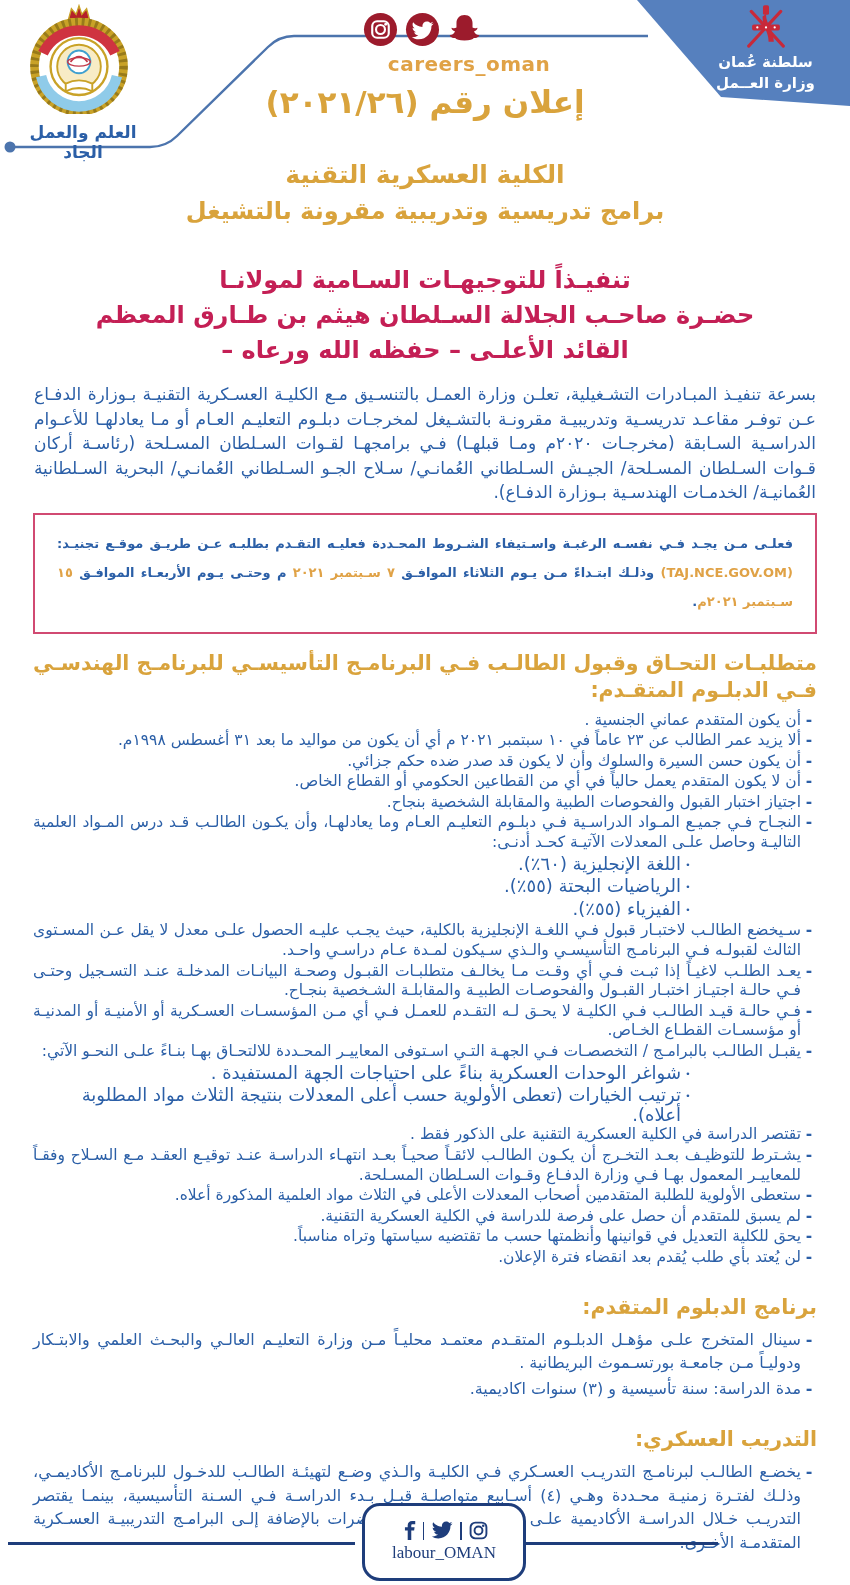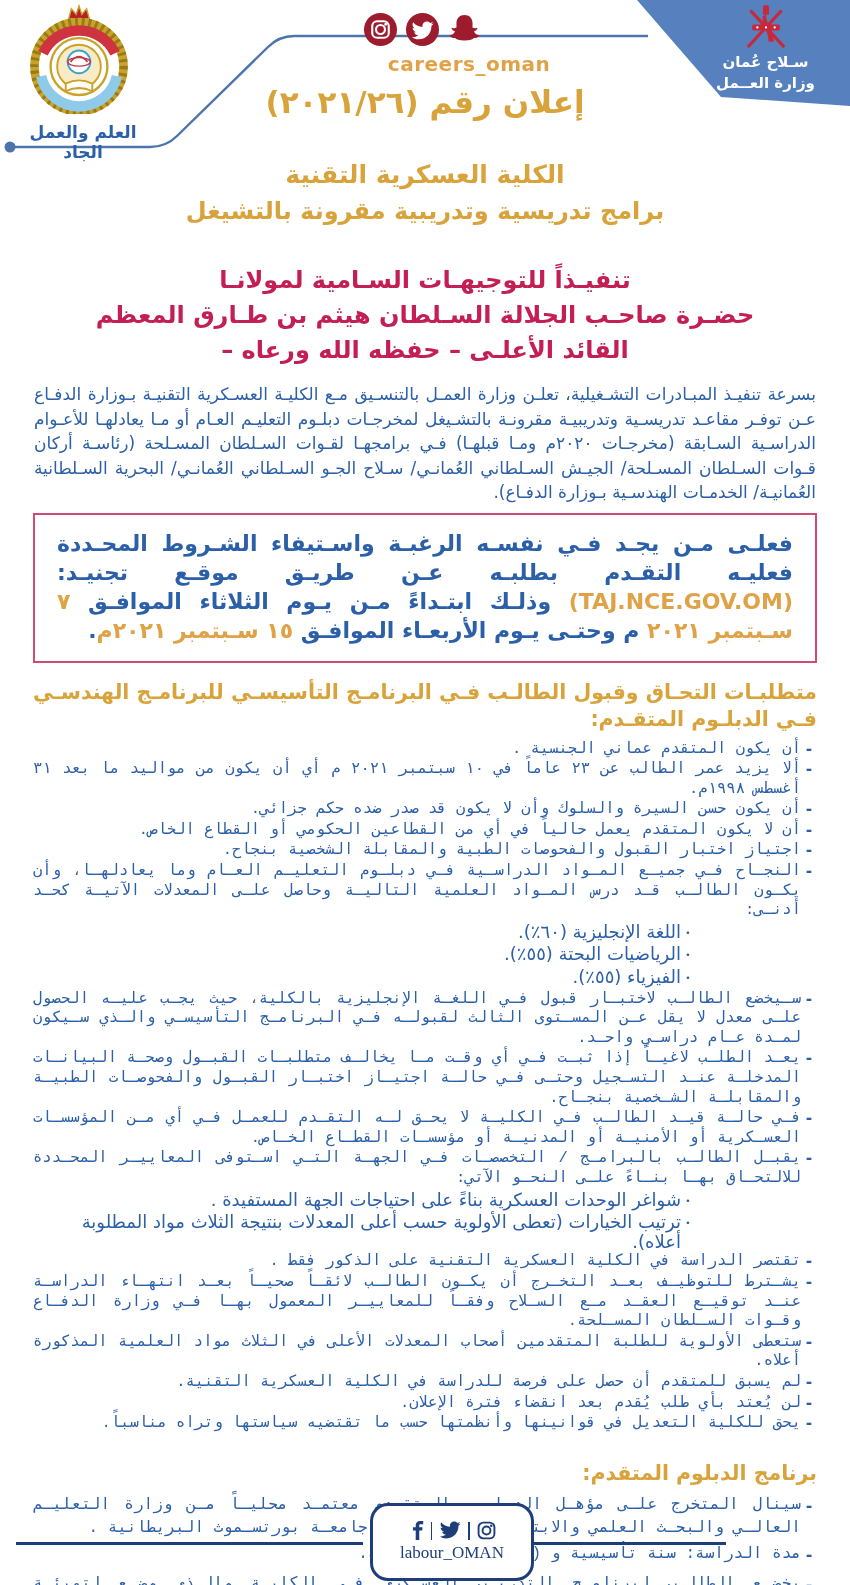--- a/index.html
+++ b/index.html
@@ -28,41 +28,41 @@
   
   .royal{margin-top:38px;text-align:center;direction:rtl;color:#c41f55;font-weight:bold;
          font-size:24px;line-height:35px;}
   
   .intro{margin:14px 34px 0 34px;direction:rtl;text-align:justify;color:#2b5fa7;
          font-size:17px;line-height:24.5px;}
   
   .apply-box{margin:8px 33px 0 33px;border:2px solid #d14a72;background:#fff;
              padding:14px 22px 16px 22px;}
   .apply-box p{margin:0;direction:rtl;text-align:justify;color:#2b5fa7;
-               font-size:22px;line-height:29px;font-weight:bold;}
+               font-size:13px;line-height:29px;font-weight:bold;}
   .hl{color:#e0a246;}
   .ltr{direction:ltr;unicode-bidi:isolate;}
   
   .sec-head{margin:16px 33px 0 33px;direction:rtl;text-align:justify;color:#d9a33c;
             font-weight:bold;font-size:20.5px;line-height:27px;}
   .sec-head.single{text-align:right;}
   .list{margin:7px 33px 0 33px;direction:rtl;}
   .li{display:flex;color:#2b5fa7;font-size:15.5px;line-height:19.6px;margin-bottom:1px;
       text-align:justify;}
   .li .dash{flex:0 0 16px;text-align:center;font-weight:bold;}
   .li .dash::before{content:"-";}
-  .li .tx{flex:1;font-family:Liberation Mono, monospace;}
+  .li .tx{flex:1;}
   .subli{display:flex;color:#2b5fa7;font-size:18px;line-height:19.6px;
          padding-right:122px;margin-bottom:1px;}
   .subli .dot{flex:0 0 14px;text-align:center;}
   .subli .dot::before{content:"•";font-size:9px;vertical-align:2px;}
   .list2 .li{font-size:16px;line-height:23.5px;margin-bottom:2px;}
   .mt26{margin-top:26px;}
   
-  .footer{position:absolute;left:16px;top:1500px;width:710px;height:82px;}
+  .footer{position:absolute;left:8px;top:1500px;width:710px;height:82px;}
   .footer .rule{position:absolute;top:42px;height:3px;background:#1e3d7b;}
   .rule.l{left:0;width:347px;}
   .rule.r{right:0;width:338px;}
   .foot-box{position:absolute;left:354px;top:3px;width:158px;height:72px;background:#fff;
             border:3px solid #1e3d7b;border-radius:18px;display:flex;flex-direction:column;
             align-items:center;justify-content:center;gap:3px;}
   .foot-icons{display:flex;align-items:center;gap:7px;}
   .foot-icons .sep{width:1.5px;height:18px;background:#1e3d7b;}
   .foot-handle{font-family:"Liberation Serif","DejaVu Serif",serif;color:#1e3d7b;
                font-size:17px;}
@@ -127,21 +127,21 @@
         <path d="M30 13 C30 26 39 30 39 45 L33 45 C33 33 26 29 26 16 Z"></path>
         <rect x="14" y="25" width="32" height="7" rx="2"></rect>
       </g>
       <g fill="#ffffff">
         <circle cx="20" cy="28.5" r="1.3"></circle>
           <circle cx="30" cy="28.5" r="1.3"></circle>
           <circle cx="40" cy="28.5" r="1.3"></circle>
       </g>
     </svg>
     <div class="banner-txt">
-      <div>سـلاح عُمان</div>
+      <div>سلطنة عُمان</div>
       <div>وزارة العــمل</div>
     </div>
 
     <div class="announce">إعلان رقم (٢٠٢١/٢٦)</div>
   </div>
 
   <div class="titles">
     <div class="t1">الكلية العسكرية التقنية</div>
     <div class="t2">برامج تدريسية وتدريبية مقرونة بالتشيغل</div>
   </div>
@@ -238,40 +238,41 @@
     <div class="li">
         <span class="dash"></span>
         <span class="tx">ستعطى الأولوية للطلبة المتقدمين أصحاب المعدلات الأعلى في الثلاث مواد العلمية المذكورة أعلاه.</span>
       </div>
     <div class="li">
         <span class="dash"></span>
         <span class="tx">لم يسبق للمتقدم أن حصل على فرصة للدراسة في الكلية العسكرية التقنية.</span>
       </div>
     <div class="li">
         <span class="dash"></span>
+        <span class="tx">يحق للكلية التعديل في قوانينها وأنظمتها حسب ما تقتضيه سياستها وتراه مناسباً.</span>
+      </div>
+    <div class="li">
+        <span class="dash"></span>
         <span class="tx">لن يُعتد بأي طلب يُقدم بعد انقضاء فترة الإعلان.</span>
-      </div>
-    <div class="li">
-        <span class="dash"></span>
-        <span class="tx">يحق للكلية التعديل في قوانينها وأنظمتها حسب ما تقتضيه سياستها وتراه مناسباً.</span>
       </div>
   </div>
 
   <div class="sec-head single mt26">برنامج الدبلوم المتقدم:</div>
   <div class="list list2">
     <div class="li">
         <span class="dash"></span>
         <span class="tx">سينال المتخرج علـى مؤهـل الدبلـوم المتقـدم معتمـد محليـاً مـن وزارة التعليـم العالـي والبحـث العلمي والابتـكار ودوليـاً مـن جامعـة بورتسـموث البريطانية .</span>
       </div>
     <div class="li">
         <span class="dash"></span>
         <span class="tx">مدة الدراسة: سنة تأسيسية و (٣) سنوات اكاديمية.</span>
       </div>
   </div>
 
+  <div class="sec-head single mt26">التدريب العسكري:</div>
   <div class="list list2">
     <div class="li">
         <span class="dash"></span>
         <span class="tx">يخضـع الطالـب لبرنامـج التدريـب العسـكري فـي الكليـة والـذي وضـع لتهيئـة الطالـب للدخـول للبرنامـج الأكاديمـي، وذلـك لفتـرة زمنيـة محـددة وهـي (٤) أسـابيع متواصلـة قبـل بـدء الدراسـة فـي السـنة التأسيسية، بينمـا يقتصر التدريـب خـلال الدراسـة الأكاديمية علـى برنامـج الرياضة والمحاضرات بالإضافة إلـى البرامـج التدريبيـة العسـكرية المتقدمـة الأخـرى.</span>
       </div>
   </div>
 
   <div class="footer">
     <div class="rule l"></div>
     <div class="rule r"></div>

